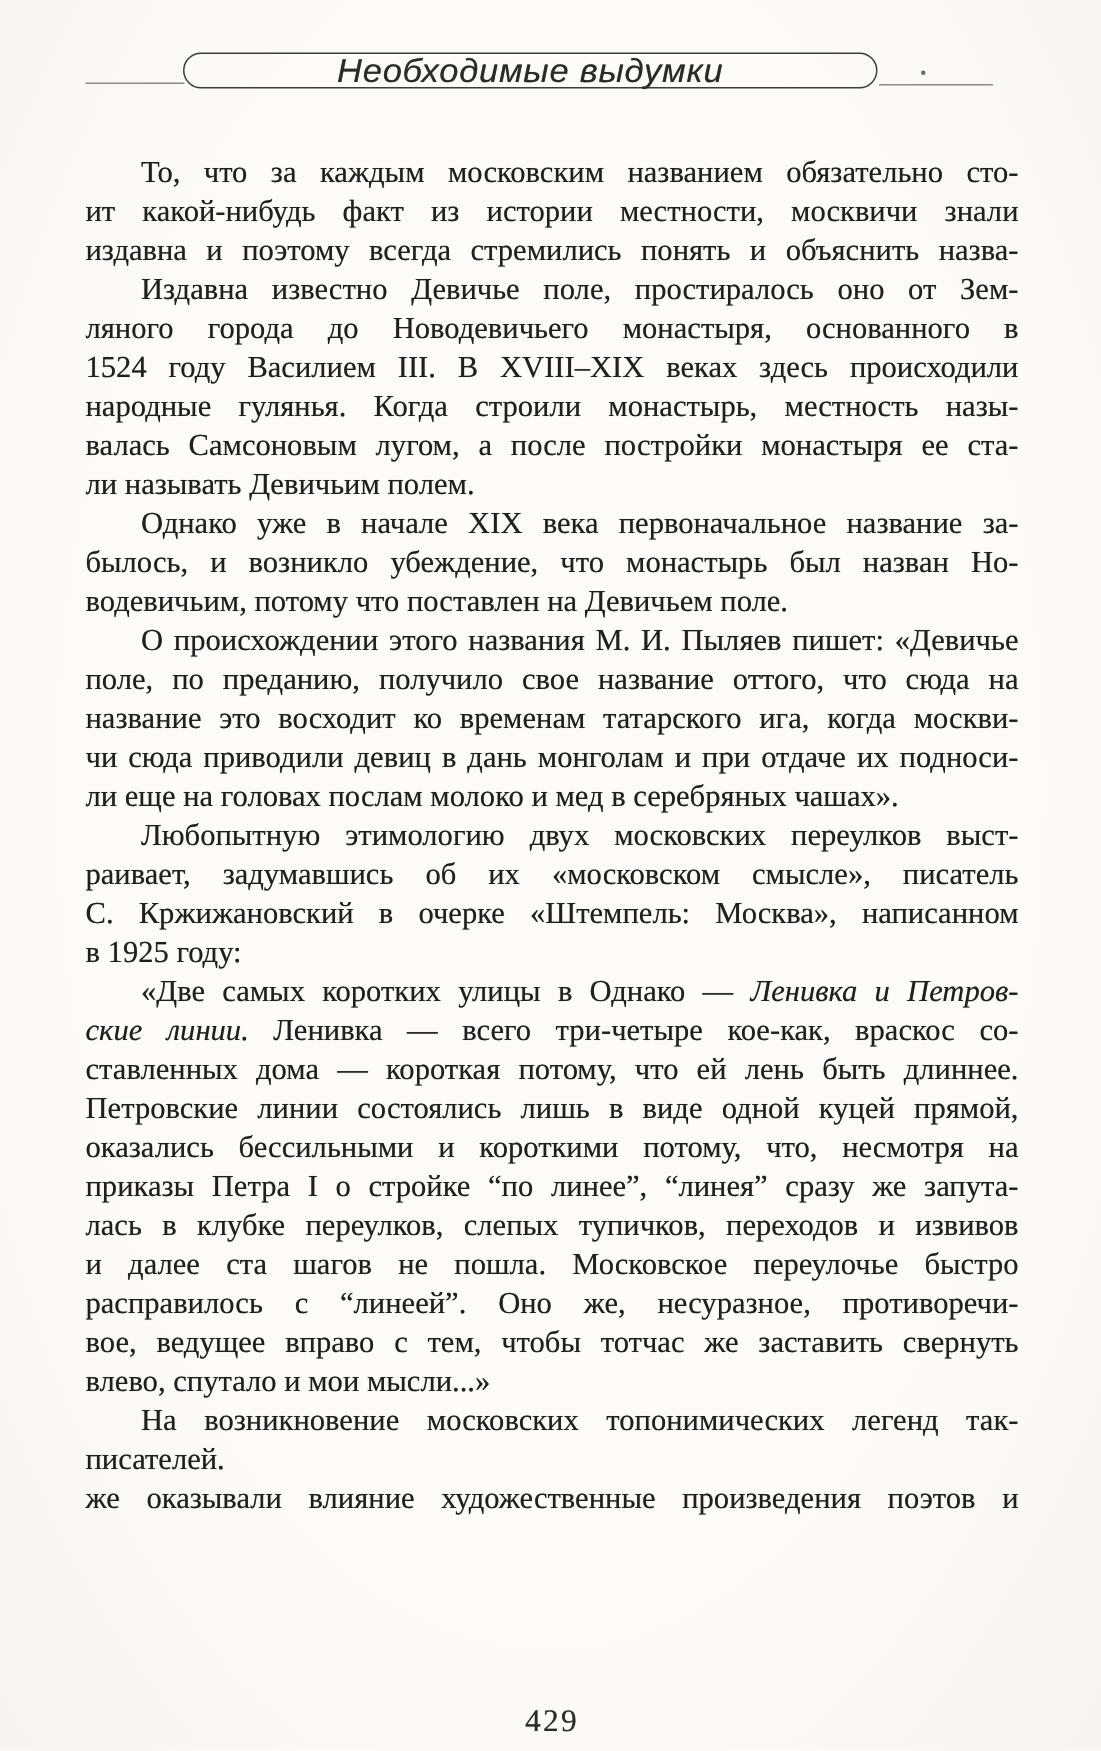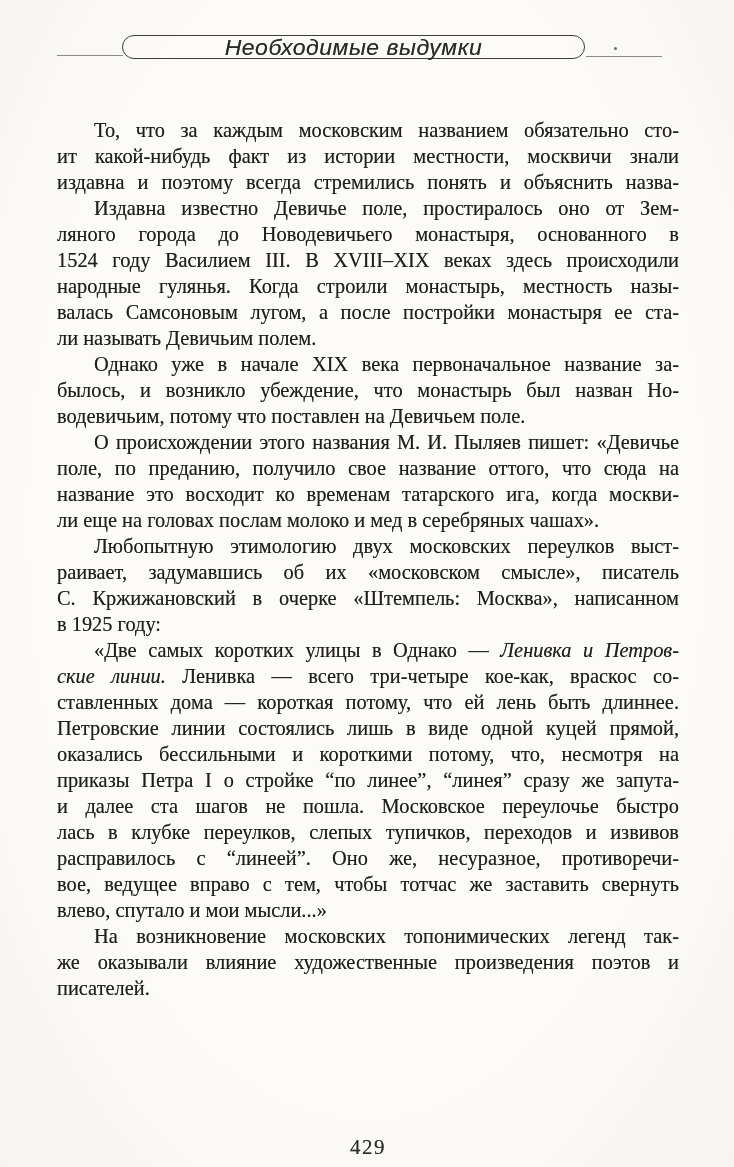--- a/index.html
+++ b/index.html
@@ -27,21 +27,21 @@
     box-sizing:border-box;
   }
   .stadium .title{
     font-family:"Liberation Sans", sans-serif;
     font-style:italic;font-size:23px;letter-spacing:.5px;color:#2a2a2a;
     text-shadow:0 0 .5px rgba(20,20,20,.6);
     transform:scaleY(.96);
   }
   
   .text-block{
-    position:absolute;left:57px;top:117px;width:622px;
+    position:absolute;left:57px;top:102px;width:622px;
     font-size:20.4px;line-height:26px;
     text-shadow:0 0 .45px rgba(10,10,10,.55);
   }
   .paragraph{margin:0;}
   .line{text-align:justify;text-align-last:justify;white-space:normal;}
   .line.first{text-indent:37px;}
   .line.last{text-align-last:left;}
   .line em{font-style:italic;}
   
   .folio{
@@ -80,43 +80,44 @@
       </div>
       <div class="paragraph">
         <div class="line first"><span>Однако уже в начале XIX века первоначальное название за-</span></div>
         <div class="line"><span>былось, и возникло убеждение, что монастырь был назван Но-</span></div>
         <div class="line last"><span>водевичьим, потому что поставлен на Девичьем поле.</span></div>
       </div>
       <div class="paragraph">
         <div class="line first"><span>О происхождении этого названия М. И. Пыляев пишет: «Девичье</span></div>
         <div class="line"><span>поле, по преданию, получило свое название оттого, что сюда на</span></div>
         <div class="line"><span>название это восходит ко временам татарского ига, когда москви-</span></div>
+        <div class="line"><span>чи сюда приводили девиц в дань монголам и при отдаче их подноси-</span></div>
         <div class="line last"><span>ли еще на головах послам молоко и мед в серебряных чашах».</span></div>
       </div>
       <div class="paragraph">
         <div class="line first"><span>Любопытную этимологию двух московских переулков выст-</span></div>
         <div class="line"><span>раивает, задумавшись об их «московском смысле», писатель</span></div>
         <div class="line"><span>С. Кржижановский в очерке «Штемпель: Москва», написанном</span></div>
         <div class="line last"><span>в 1925 году:</span></div>
       </div>
       <div class="paragraph">
         <div class="line first"><span>«Две самых коротких улицы в Однако — </span><em>Ленивка и Петров-</em></div>
         <div class="line"><em>ские линии.</em><span> Ленивка — всего три-четыре кое-как, враскос со-</span></div>
         <div class="line"><span>ставленных дома — короткая потому, что ей лень быть длиннее.</span></div>
         <div class="line"><span>Петровские линии состоялись лишь в виде одной куцей прямой,</span></div>
         <div class="line"><span>оказались бессильными и короткими потому, что, несмотря на</span></div>
         <div class="line"><span>приказы Петра I о стройке “по линее”, “линея” сразу же запута-</span></div>
+        <div class="line"><span>лась в клубке переулков, слепых тупичков, переходов и извивов</span></div>
         <div class="line"><span>и далее ста шагов не пошла. Московское переулочье быстро</span></div>
-        <div class="line"><span>лась в клубке переулков, слепых тупичков, переходов и извивов</span></div>
         <div class="line"><span>расправилось с “линеей”. Оно же, несуразное, противоречи-</span></div>
         <div class="line"><span>вое, ведущее вправо с тем, чтобы тотчас же заставить свернуть</span></div>
         <div class="line last"><span>влево, спутало и мои мысли...»</span></div>
       </div>
       <div class="paragraph">
         <div class="line first"><span>На возникновение московских топонимических легенд так-</span></div>
+        <div class="line last"><span>писателей.</span></div>
         <div class="line"><span>же оказывали влияние художественные произведения поэтов и</span></div>
-        <div class="line last"><span>писателей.</span></div>
       </div>
     </div>
 
   <div class="folio">429</div>
 
 </div>
 
 </body></html>

